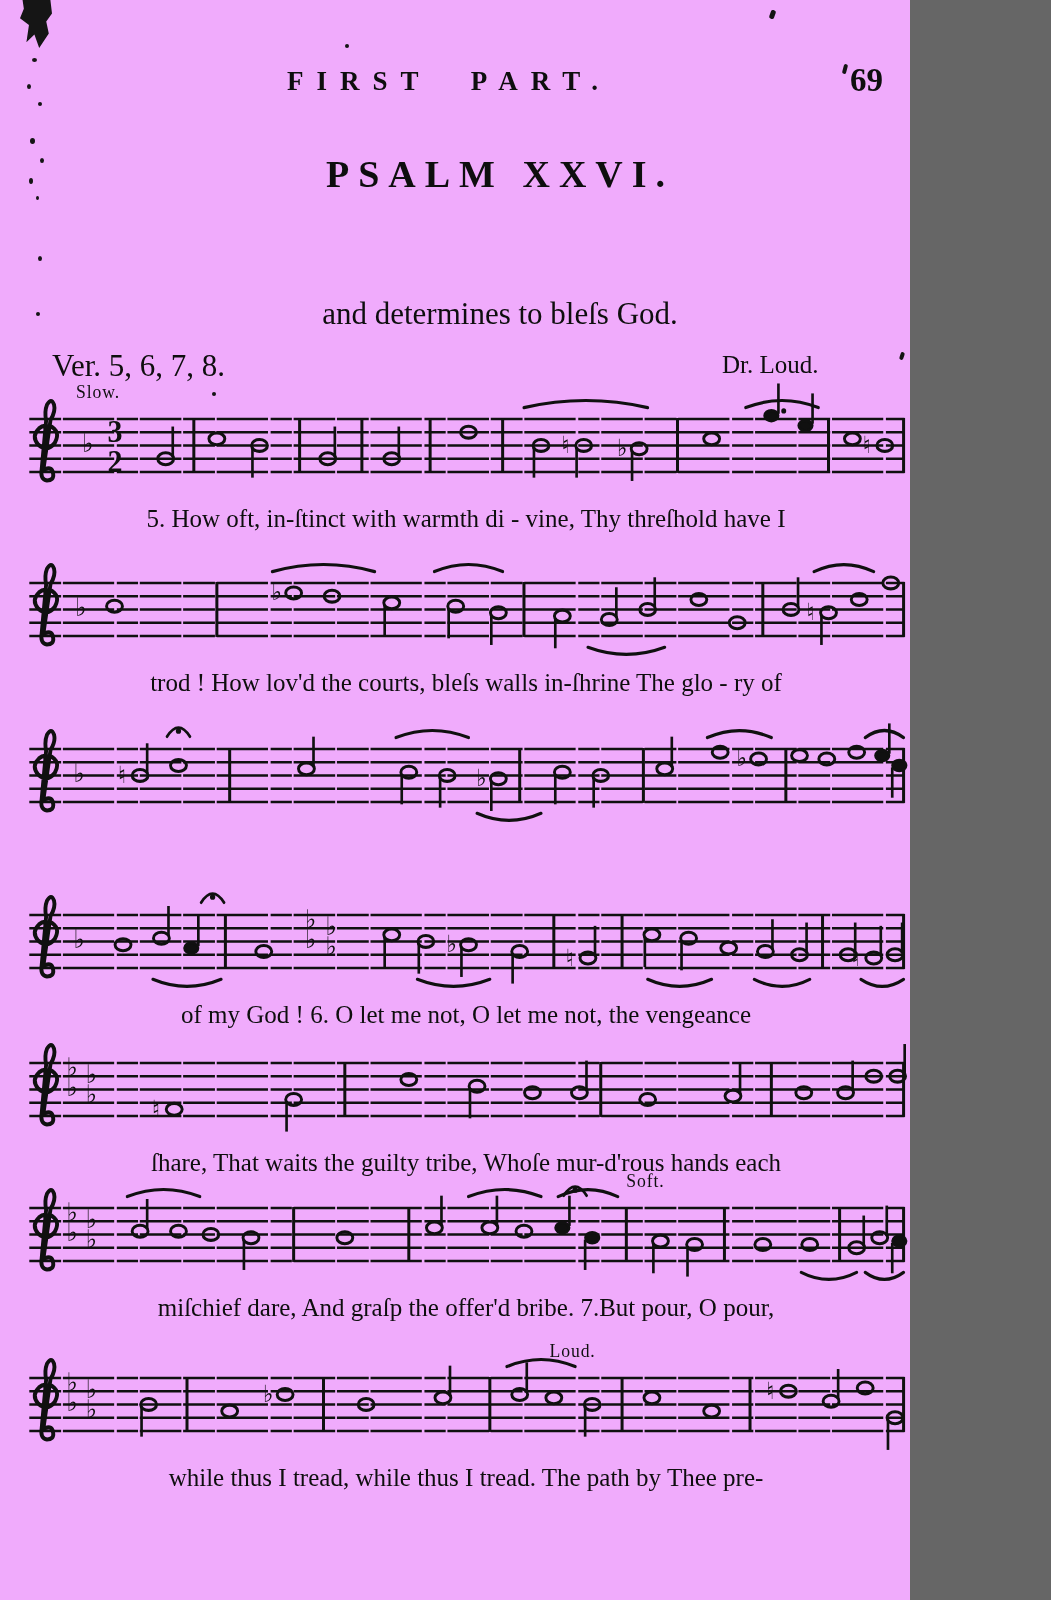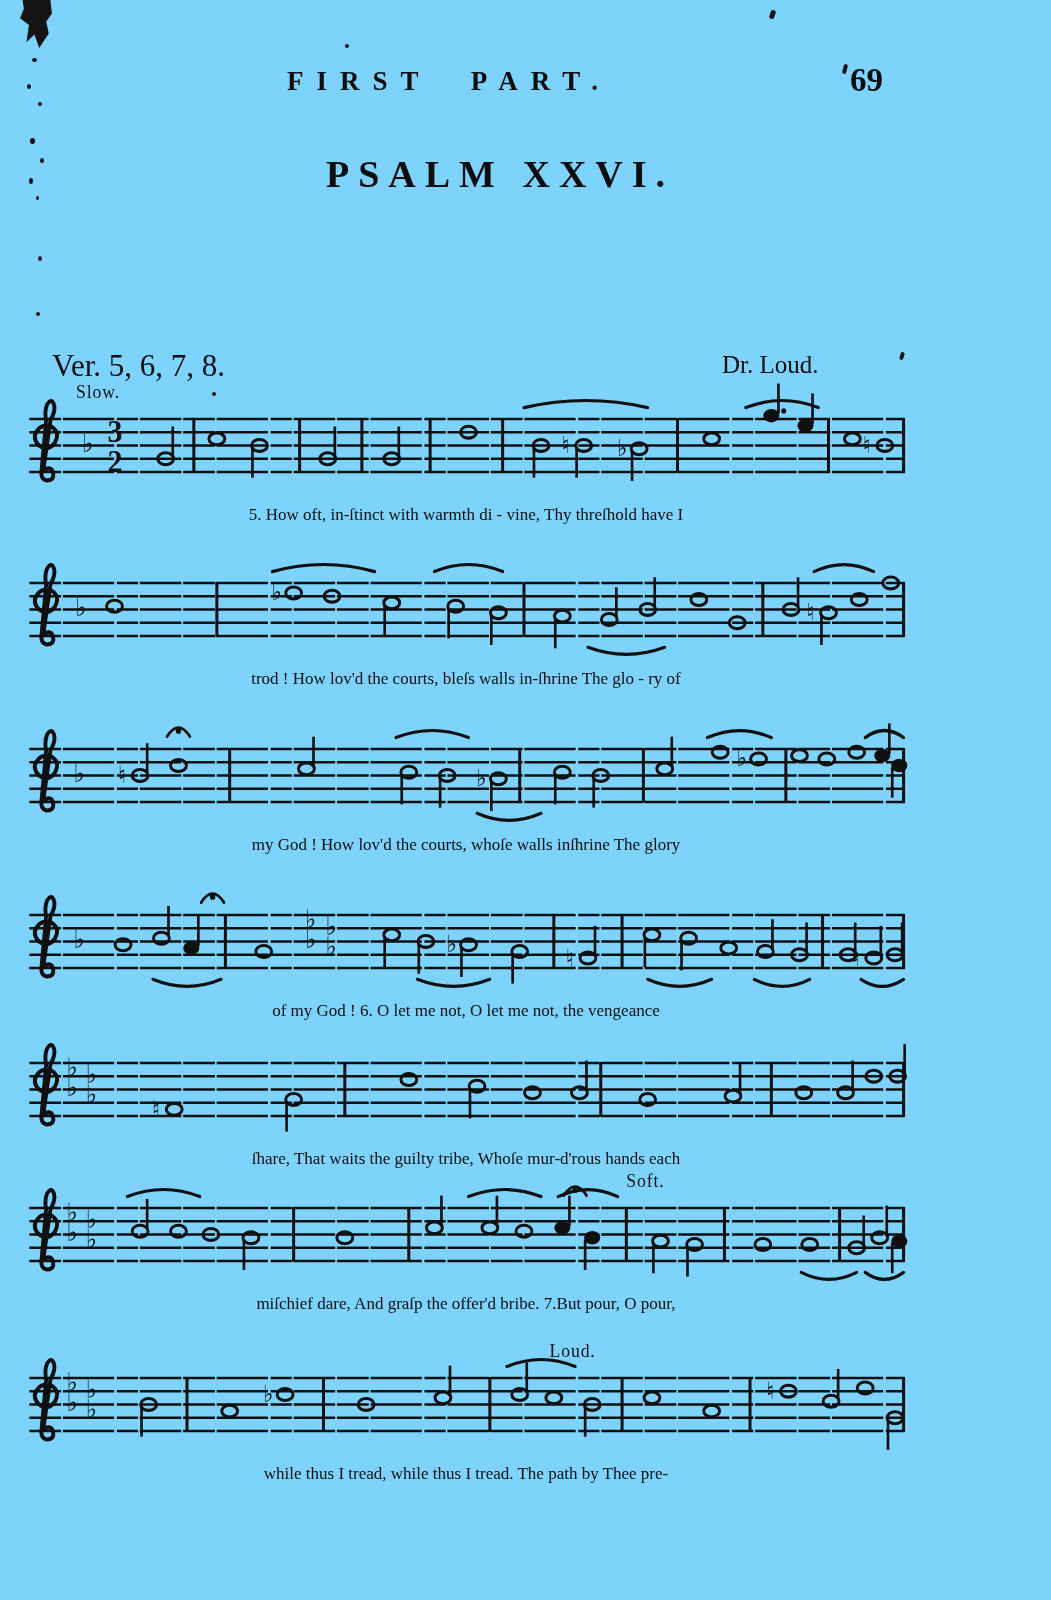--- a/index.html
+++ b/index.html
@@ -1,29 +1,29 @@
 <!DOCTYPE html>
 <html><head>
 <meta charset="utf-8">
 <style>
   html,body{margin:0;padding:0;background:#666;}
-  .page{position:relative;width:1051px;height:1600px;background:#7dd3fc;
+  .page{position:relative;width:910px;height:1600px;background:#f0abfc;
         font-family:"Liberation Serif",serif;color:#0e0e0e;overflow:hidden;}
   .header-title{position:absolute;top:66px;left:287px;font-size:27px;font-weight:bold;
         letter-spacing:13px;word-spacing:20px;white-space:nowrap;}
   .page-number{position:absolute;top:62px;left:850px;font-size:33px;font-weight:bold;}
   .psalm-title{position:absolute;top:152px;left:0;width:960px;text-align:center;
         font-size:38px;font-weight:bold;letter-spacing:9px;white-space:nowrap;padding-left:20px;}
   .subtitle-1{position:absolute;top:238px;left:0;width:1000px;text-align:center;font-size:31px;white-space:nowrap;}
   .subtitle-2{position:absolute;top:296px;left:0;width:1000px;text-align:center;font-size:31px;white-space:nowrap;}
   .verse-ref{position:absolute;top:348px;left:52px;font-size:31px;}
   .composer{position:absolute;top:351px;left:722px;font-size:25px;}
   .system{position:absolute;left:24px;width:884px;}
   .system svg{display:block;width:884px;height:124px;}
-  .lyric{margin-top:-2px;width:884px;text-align:center;font-size:17px;white-space:nowrap;}
+  .lyric{margin-top:-2px;width:884px;text-align:center;font-size:25px;white-space:nowrap;}
   .speck{position:absolute;background:#141414;border-radius:50%;}
   .ink-blob{position:absolute;left:20px;top:0;width:32px;height:48px;background:#151515;
         clip-path:polygon(8% 0,95% 0,100% 28%,82% 45%,90% 70%,60% 100%,45% 72%,20% 88%,28% 52%,0 38%,12% 18%);}
 </style>
 </head>
 <body>
 
 <div class="page">
 
   <div class="ink-blob"></div>
@@ -39,20 +39,21 @@
   <div class="speck" style="left:843px;top:64px;width:4px;height:10px;border-radius:2px;transform:rotate(15deg);"></div>
   <div class="speck" style="left:38px;top:256px;width:4px;height:5px;"></div>
   <div class="speck" style="left:36px;top:312px;width:4px;height:4px;"></div>
   <div class="speck" style="left:900px;top:352px;width:4px;height:8px;border-radius:2px;transform:rotate(18deg);"></div>
   <div class="speck" style="left:212px;top:392px;width:4px;height:4px;"></div>
 
   <div class="header-title">FIRST PART.</div>
   <div class="page-number">69</div>
 
   <div class="psalm-title">PSALM XXVI.</div>
+  <div class="subtitle-2">and determines to bleſs God.</div>
 
   <div class="verse-ref">Ver. 5, 6, 7, 8.</div>
   <div class="composer">Dr. Loud.</div>
 
   <div>
       <div class="system" style="top: 383px;">
         <svg viewBox="0 0 1000 131" preserveAspectRatio="none">
           <line x1="6" x2="996" y1="38" y2="38" stroke="#101010" stroke-width="2.8" stroke-dasharray="36 2 58 3 24 2 47 2"></line>
           <line x1="6" x2="996" y1="52" y2="52" stroke="#101010" stroke-width="2.8" stroke-dasharray="36 2 58 3 24 2 47 2"></line>
           <line x1="6" x2="996" y1="66" y2="66" stroke="#101010" stroke-width="2.8" stroke-dasharray="36 2 58 3 24 2 47 2"></line>
@@ -191,21 +192,20 @@
           <line x1="978.875" x2="978.875" y1="43" y2="11" stroke="#101010" stroke-width="3"></line>
           <ellipse cx="990.175" cy="55.5" rx="7.5" ry="5.5" stroke="#101010" stroke-width="3.3" fill="#101010"></ellipse>
           <line x1="982.175" x2="982.175" y1="57.5" y2="89.5" stroke="#101010" stroke-width="3"></line>
           <path d="M420.82500000000005 26 Q 461.8375 11 502.84999999999997 26" stroke="#101010" stroke-width="3.4" fill="none" stroke-linecap="round"></path>
           <path d="M512.5 106 Q 548.6875 121 584.875 106" stroke="#101010" stroke-width="3.4" fill="none" stroke-linecap="round"></path>
           <path d="M773.0500000000001 26 Q 809.2375 11 845.425 26" stroke="#101010" stroke-width="3.4" fill="none" stroke-linecap="round"></path>
           <path d="M951.5749999999999 26 Q 973.2874999999999 11 995 26" stroke="#101010" stroke-width="3.4" fill="none" stroke-linecap="round"></path>
           <path d="M161.75 25 Q 174.75 6 187.75 25" stroke="#101010" stroke-width="3" fill="none" stroke-linecap="round"></path>
           <circle cx="174.75" cy="19" r="3" fill="#101010"></circle>
         </svg>
-        <div class="lyric">my God ! How lov'd the courts, whoſe walls inſhrine The glory</div>
       </div>
       <div class="system" style="top: 879px;">
         <svg viewBox="0 0 1000 131" preserveAspectRatio="none">
           <line x1="6" x2="996" y1="38" y2="38" stroke="#101010" stroke-width="2.8" stroke-dasharray="36 2 58 3 24 2 47 2"></line>
           <line x1="6" x2="996" y1="52" y2="52" stroke="#101010" stroke-width="2.8" stroke-dasharray="36 2 58 3 24 2 47 2"></line>
           <line x1="6" x2="996" y1="66" y2="66" stroke="#101010" stroke-width="2.8" stroke-dasharray="36 2 58 3 24 2 47 2"></line>
           <line x1="6" x2="996" y1="80" y2="80" stroke="#101010" stroke-width="2.8" stroke-dasharray="36 2 58 3 24 2 47 2"></line>
           <line x1="6" x2="996" y1="94" y2="94" stroke="#101010" stroke-width="2.8" stroke-dasharray="36 2 58 3 24 2 47 2"></line>
           <line x1="227.825" x2="227.825" y1="37" y2="95" stroke="#101010" stroke-width="3.4"></line>
           <line x1="599.35" x2="599.35" y1="37" y2="95" stroke="#101010" stroke-width="3.4"></line>

